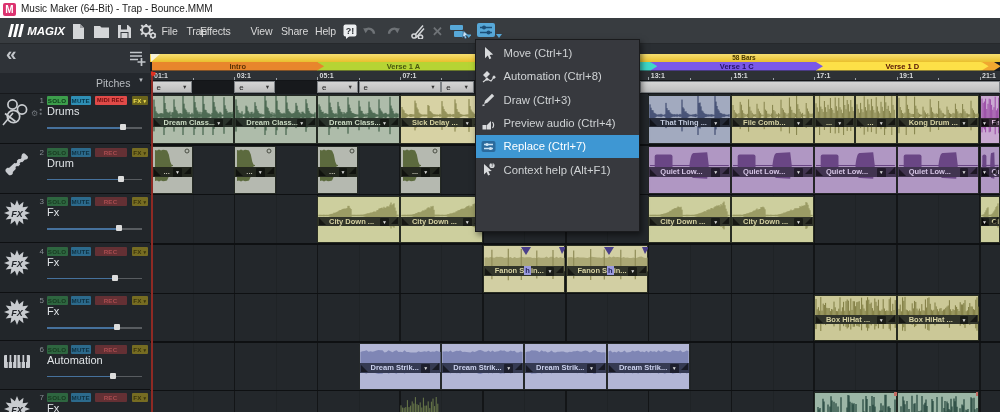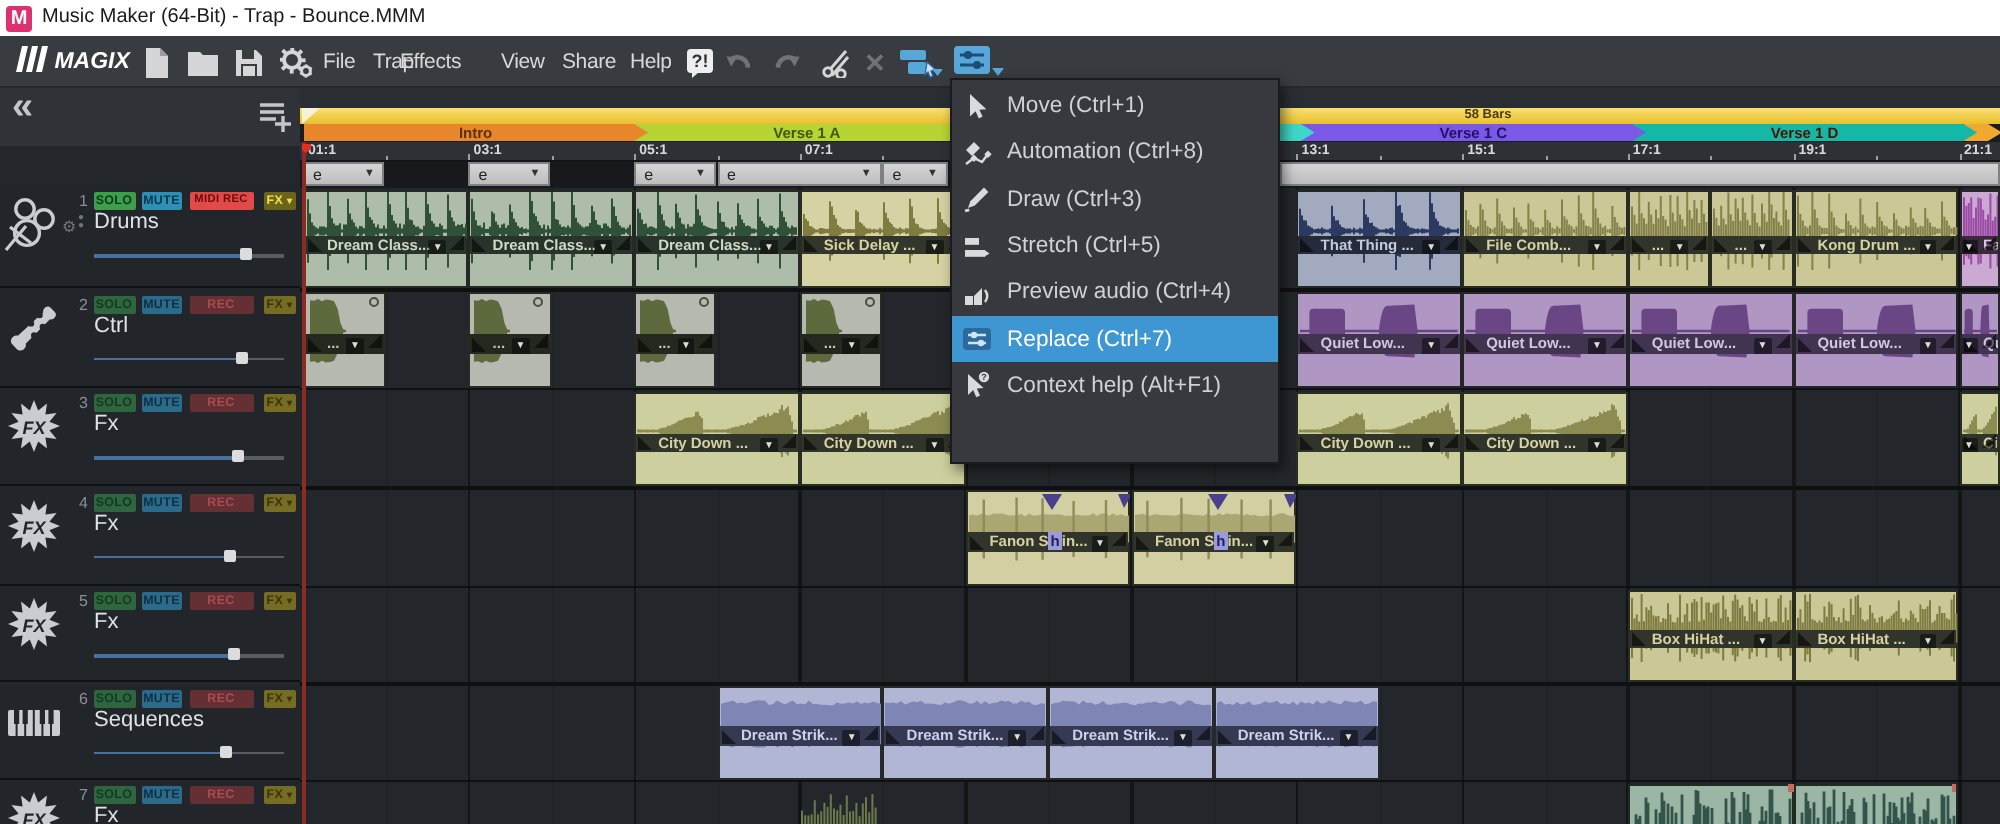--- a/index.html
+++ b/index.html
@@ -155,20 +155,24 @@
 <div class="lpanel">
  <div class="lhead">
       <div style="position:absolute;left:6px;top:-1px;font-size:19px;font-weight:bold;color:#c3c7cb">«</div>
   <svg width="16" height="15" viewBox="0 0 16 15" style="position:absolute;left:130px;top:7px">
         <g stroke="#c3c7cb" stroke-width="1.7">
           <path d="M0 1.5 H12 M0 5 H12 M0 8.5 H8"></path>
         </g>
         <path d="M11.5 7 V15 M7.5 11 H15.5" stroke="#c3c7cb" stroke-width="1.7"></path>
       </svg>
  </div>
+ <div class="pitches">
+      <span style="position:absolute;left:96px;top:4px">Pitches</span>
+      <span style="position:absolute;left:138px;top:4px;font-size:6px">▼</span>
+    </div>
  <div style="position:absolute;top:-44px;left:0;width:150px;height:412px">
 <div class="trow" style="top:94.0px;height:50.0px">
         <div class="ticon"><svg width="30" height="30" viewBox="0 0 30 30">
             <g fill="none" stroke="#c9ccd0" stroke-width="1.7">
               <circle cx="10.5" cy="7.5" r="4.6"></circle>
               <circle cx="20" cy="12.5" r="4.6"></circle>
               <circle cx="11.5" cy="19.5" r="6.2"></circle>
             </g>
             <path d="M1 28 L11 16 M3 16.5 L13.5 24.5" stroke="#c9ccd0" stroke-width="1.6"></path>
           </svg></div>
@@ -192,21 +196,21 @@
             <circle cx="17.8" cy="8.5" r="1.6" fill="#23262b"></circle>
             <circle cx="19.4" cy="14.5" r="1.6" fill="#23262b"></circle>
             <circle cx="13.5" cy="12.7" r="1.6" fill="#23262b"></circle>
             <circle cx="15.1" cy="18.7" r="1.6" fill="#23262b"></circle>
           </svg></div>
         <div class="tnum">2</div>
         <div class="tbtn" style="left:46.5px;width:21px;background:#2e6640;color:#17381f;font-size:6.2px">SOLO</div>
         <div class="tbtn" style="left:70.5px;width:20.5px;background:#2c6a8c;color:#0f3040;font-size:6.2px">MUTE</div>
         <div class="tbtn" style="left:94.5px;width:32px;background:#643034;color:#aa4c50;font-size:6.2px">REC</div>
         <div class="tbtn" style="left:131.5px;width:16.5px;background:#766c22;color:#3a340c;font-size:6.2px">FX <span style="font-size:5px">▾</span></div>
-        <div class="tname" style="top:11px">Ctrl</div>
+        <div class="tname" style="top:11px">Drum</div>
         <div style="position:absolute;left:47px;top:33px;width:95px;height:1.5px;background:#585c60"></div>
         <div style="position:absolute;left:47px;top:33px;width:71px;height:1.5px;background:#46719c"></div>
         <div style="position:absolute;left:118px;top:30px;width:6px;height:6px;background:#dcdcdc;border-radius:1px"></div>
       </div>
 <div class="trow" style="top:195.0px;height:48.0px">
         <div class="ticon"><svg width="30" height="30" viewBox="0 0 30 30">
             <polygon points="28.0,15.0 22.7,17.1 26.3,21.5 20.7,20.7 21.5,26.3 17.1,22.7 15.0,28.0 12.9,22.7 8.5,26.3 9.3,20.7 3.7,21.5 7.3,17.1 2.0,15.0 7.3,12.9 3.7,8.5 9.3,9.3 8.5,3.7 12.9,7.3 15.0,2.0 17.1,7.3 21.5,3.7 20.7,9.3 26.3,8.5 22.7,12.9" fill="#c9ccd0"></polygon>
             <text x="15" y="19" font-size="9" font-weight="bold" fill="#23262b" text-anchor="middle" font-style="italic">FX</text>
           </svg></div>
         <div class="tnum">3</div>
@@ -260,42 +264,42 @@
               <rect x="9.3" y="9" width="2.6" height="7"></rect>
               <rect x="17.9" y="9" width="2.6" height="7"></rect>
               <rect x="22.2" y="9" width="2.6" height="7"></rect>
             </g>
           </svg></div>
         <div class="tnum">6</div>
         <div class="tbtn" style="left:46.5px;width:21px;background:#2e6640;color:#17381f;font-size:6.2px">SOLO</div>
         <div class="tbtn" style="left:70.5px;width:20.5px;background:#2c6a8c;color:#0f3040;font-size:6.2px">MUTE</div>
         <div class="tbtn" style="left:94.5px;width:32px;background:#643034;color:#aa4c50;font-size:6.2px">REC</div>
         <div class="tbtn" style="left:131.5px;width:16.5px;background:#766c22;color:#3a340c;font-size:6.2px">FX <span style="font-size:5px">▾</span></div>
-        <div class="tname" style="top:11px">Sequences</div>
+        <div class="tname" style="top:11px">Automation</div>
         <div style="position:absolute;left:47px;top:33px;width:95px;height:1.5px;background:#585c60"></div>
         <div style="position:absolute;left:47px;top:33px;width:63px;height:1.5px;background:#46719c"></div>
         <div style="position:absolute;left:110px;top:30px;width:6px;height:6px;background:#dcdcdc;border-radius:1px"></div>
       </div>
 <div class="trow" style="top:391.0px;height:48.5px">
         <div class="ticon"><svg width="30" height="30" viewBox="0 0 30 30">
             <polygon points="28.0,15.0 22.7,17.1 26.3,21.5 20.7,20.7 21.5,26.3 17.1,22.7 15.0,28.0 12.9,22.7 8.5,26.3 9.3,20.7 3.7,21.5 7.3,17.1 2.0,15.0 7.3,12.9 3.7,8.5 9.3,9.3 8.5,3.7 12.9,7.3 15.0,2.0 17.1,7.3 21.5,3.7 20.7,9.3 26.3,8.5 22.7,12.9" fill="#c9ccd0"></polygon>
             <text x="15" y="19" font-size="9" font-weight="bold" fill="#23262b" text-anchor="middle" font-style="italic">FX</text>
           </svg></div>
         <div class="tnum">7</div>
         <div class="tbtn" style="left:46.5px;width:21px;background:#2e6640;color:#17381f;font-size:6.2px">SOLO</div>
         <div class="tbtn" style="left:70.5px;width:20.5px;background:#2c6a8c;color:#0f3040;font-size:6.2px">MUTE</div>
         <div class="tbtn" style="left:94.5px;width:32px;background:#643034;color:#aa4c50;font-size:6.2px">REC</div>
         <div class="tbtn" style="left:131.5px;width:16.5px;background:#766c22;color:#3a340c;font-size:6.2px">FX <span style="font-size:5px">▾</span></div>
         <div class="tname" style="top:11px">Fx</div>
       </div>
  </div>
 </div>
 <div class="secbar">
     <div class="sec" style="left:831.6px;width:19.4px;background:#f0a830;color:#5c3a05;clip-path:polygon(0 0,calc(100% - 7px) 0,100% 50%,calc(100% - 7px) 100%,0 100%)"></div>
-    <div class="sec" style="left:666.0px;width:172.6px;background:#14b8a6;color:#511005;clip-path:polygon(0 0,calc(100% - 7px) 0,100% 50%,calc(100% - 7px) 100%,0 100%)">Verse 1 D</div>
+    <div class="sec" style="left:666.0px;width:172.6px;background:#fde047;color:#511005;clip-path:polygon(0 0,calc(100% - 7px) 0,100% 50%,calc(100% - 7px) 100%,0 100%)">Verse 1 D</div>
     <div class="sec" style="left:500.4px;width:172.6px;background:#7a58e8;color:#221166;clip-path:polygon(0 0,calc(100% - 7px) 0,100% 50%,calc(100% - 7px) 100%,0 100%)">Verse 1 C</div>
     <div class="sec" style="left:332.7px;width:174.7px;background:#3ed8c8;color:#0e4a44;clip-path:polygon(0 0,calc(100% - 7px) 0,100% 50%,calc(100% - 7px) 100%,0 100%)"></div>
     <div class="sec" style="left:167.1px;width:172.6px;background:#b6d434;color:#47550e;clip-path:polygon(0 0,calc(100% - 7px) 0,100% 50%,calc(100% - 7px) 100%,0 100%)">Verse 1 A</div>
     <div class="sec" style="left:1.5px;width:172.6px;background:#e8862c;color:#5c3305;clip-path:polygon(0 0,calc(100% - 7px) 0,100% 50%,calc(100% - 7px) 100%,0 100%)">Intro</div>
   </div>
 <div class="timeline">
     <div class="tri"></div>
     <div class="bars58">58 Bars</div>
   </div>
 <div class="rulerrow">
@@ -637,28 +641,20 @@
     </div>
     <div class="mrow">
       <svg width="15" height="15" viewBox="0 0 15 15">
         <path d="M3 12 L4.2 8.6 L11 1.8 L13.2 4 L6.4 10.8 Z" fill="#d8dadc"></path>
         <path d="M1.5 13.5 L3.6 12.9" stroke="#d8dadc" stroke-width="1.4"></path>
       </svg>
       <span>Draw (Ctrl+3)</span>
     </div>
     <div class="mrow">
       <svg width="15" height="15" viewBox="0 0 15 15">
-        <rect x="1.5" y="3" width="7" height="3.4" fill="#d8dadc"></rect>
-        <rect x="1.5" y="9" width="10" height="3.4" fill="#d8dadc"></rect>
-        <path d="M13.8 10.7 L11 8.9 V12.5 Z" fill="#d8dadc"></path>
-      </svg>
-      <span>Stretch (Ctrl+5)</span>
-    </div>
-    <div class="mrow">
-      <svg width="15" height="15" viewBox="0 0 15 15">
         <rect x="1.5" y="9" width="4" height="4.5" fill="#d8dadc"></rect>
         <path d="M6 13.5 L10 13.5 L10 5 L6 9 Z" fill="#d8dadc"></path>
         <path d="M11.5 6 C13 8 13 10 11.5 12" stroke="#d8dadc" stroke-width="1.2" fill="none"></path>
       </svg>
       <span>Preview audio (Ctrl+4)</span>
     </div>
     <div class="mrow sel">
       <svg width="15" height="15" viewBox="0 0 15 15">
         <rect x="0.5" y="2" width="14" height="11" rx="2" fill="#2b6a9c"></rect>
         <path d="M3 5.5 H12 M3 9.5 H12" stroke="#cfe4f4" stroke-width="1.3"></path>

